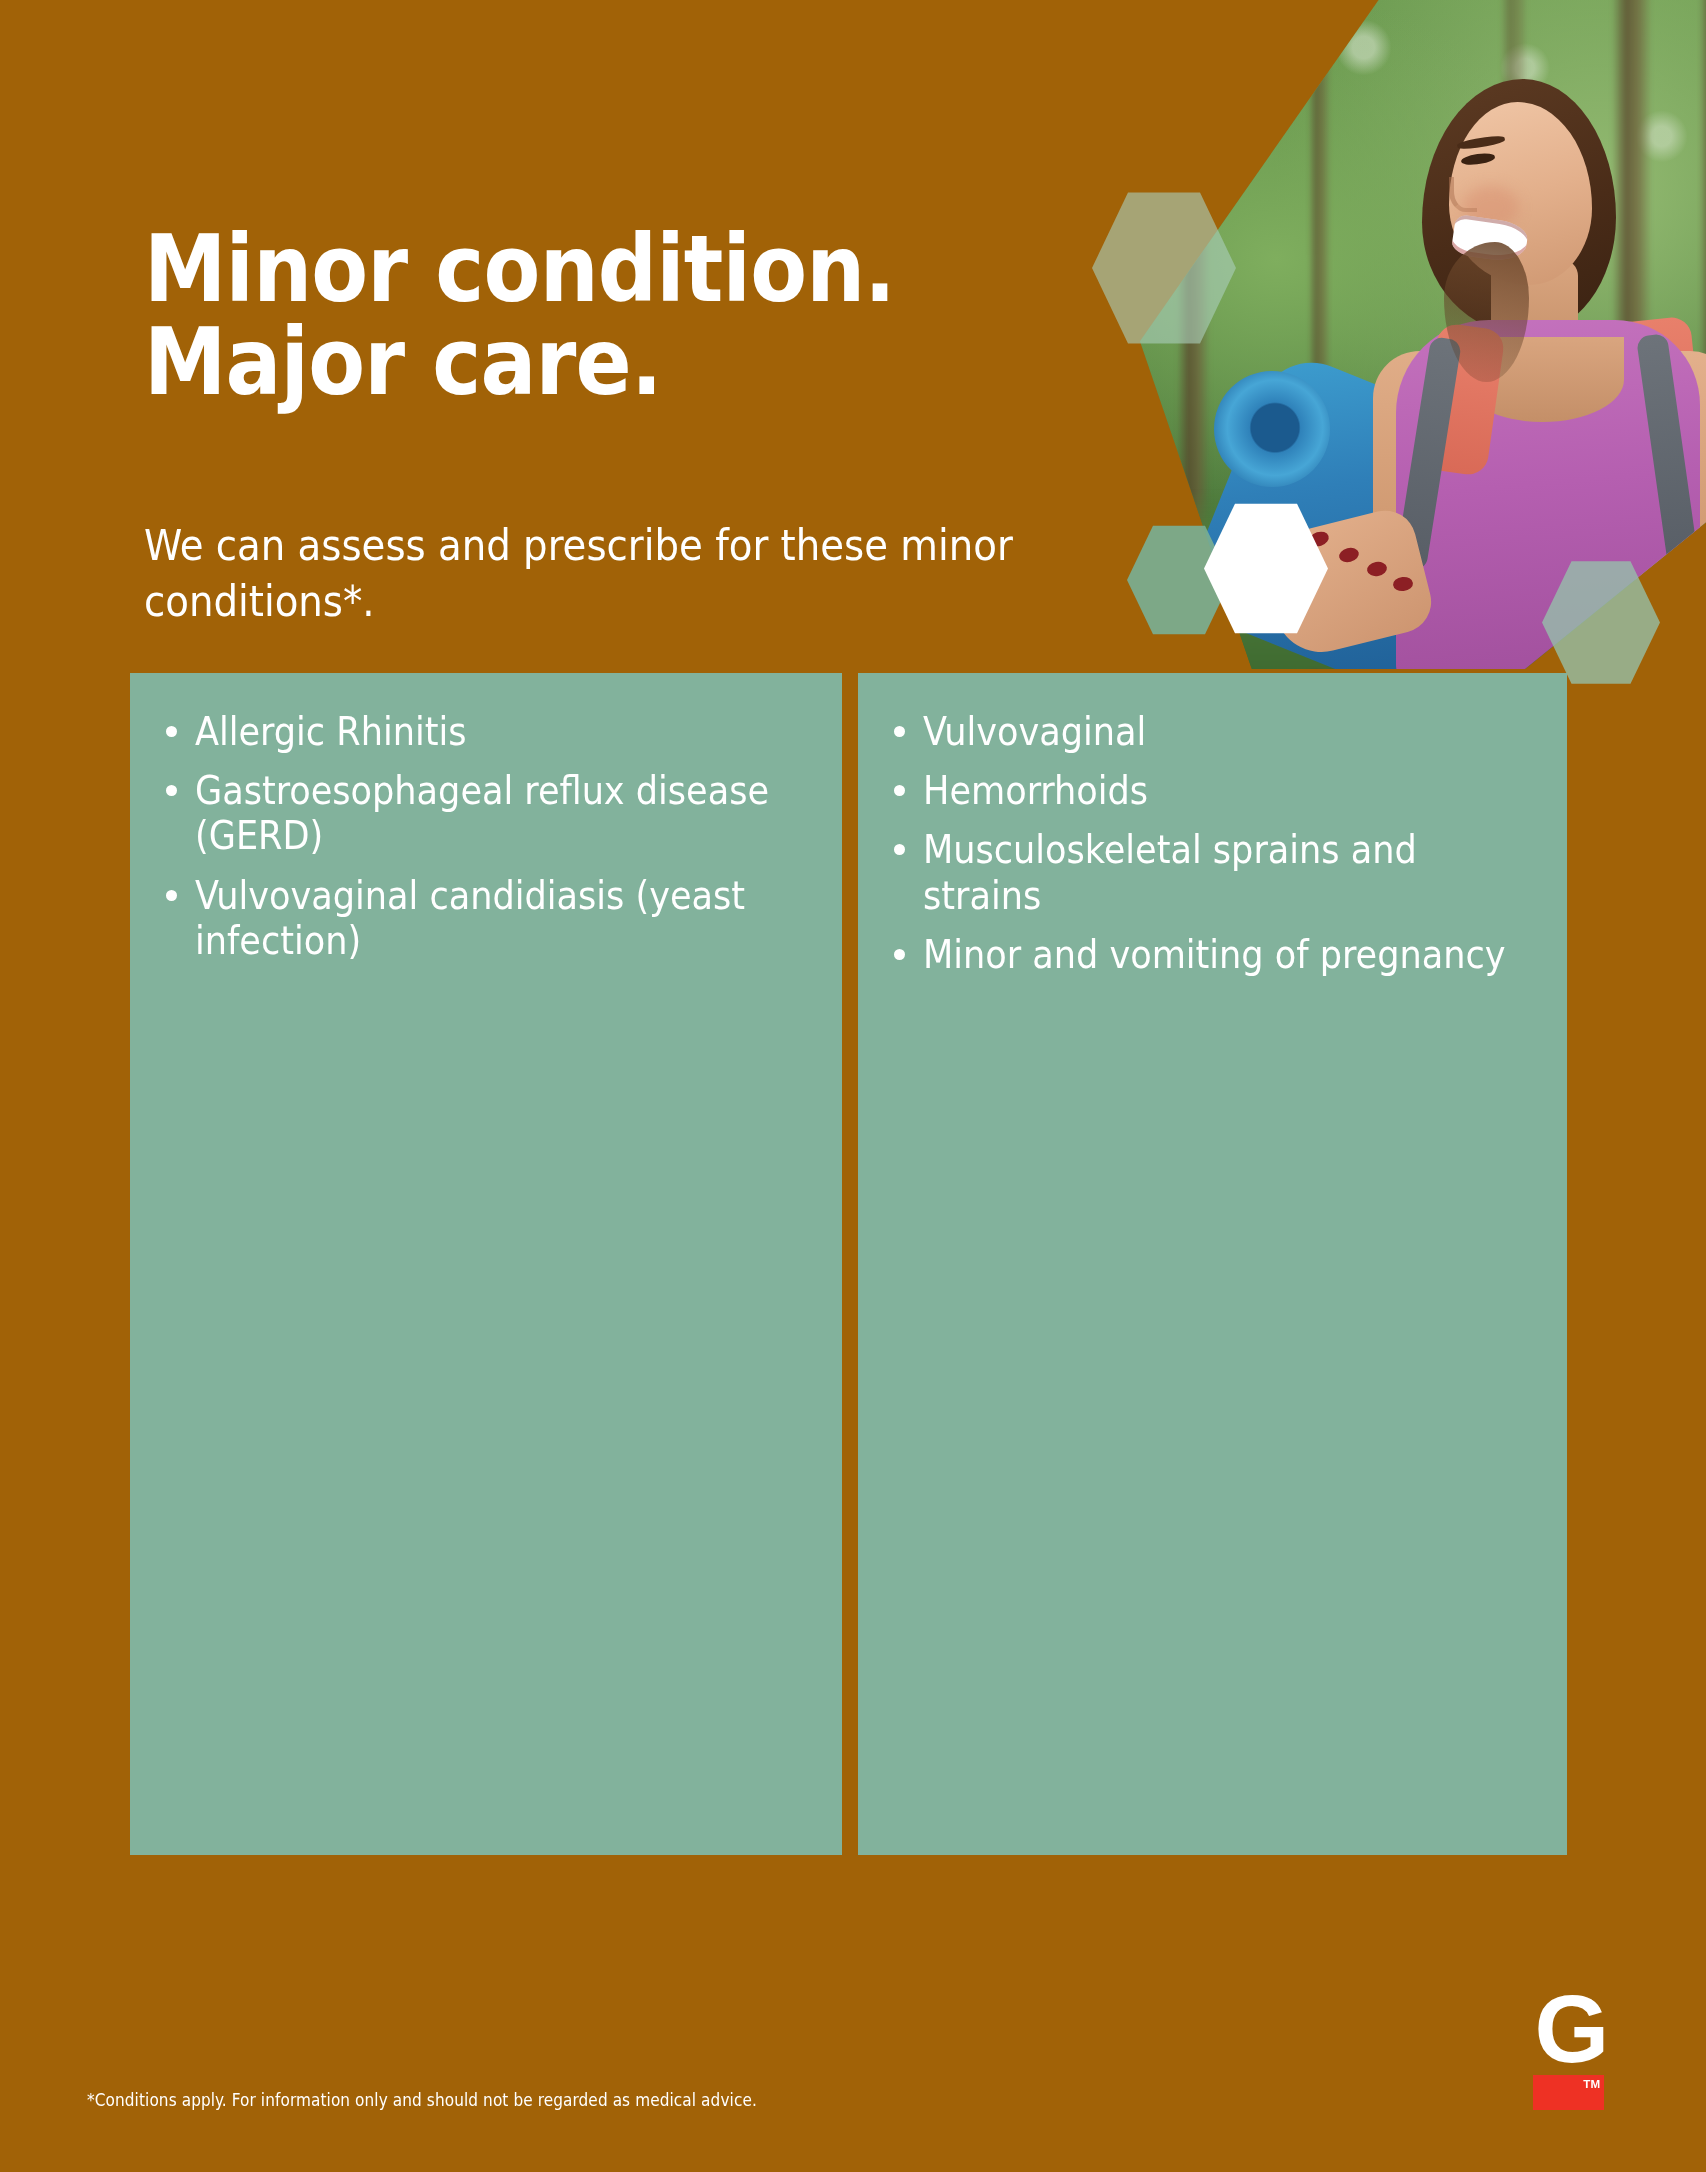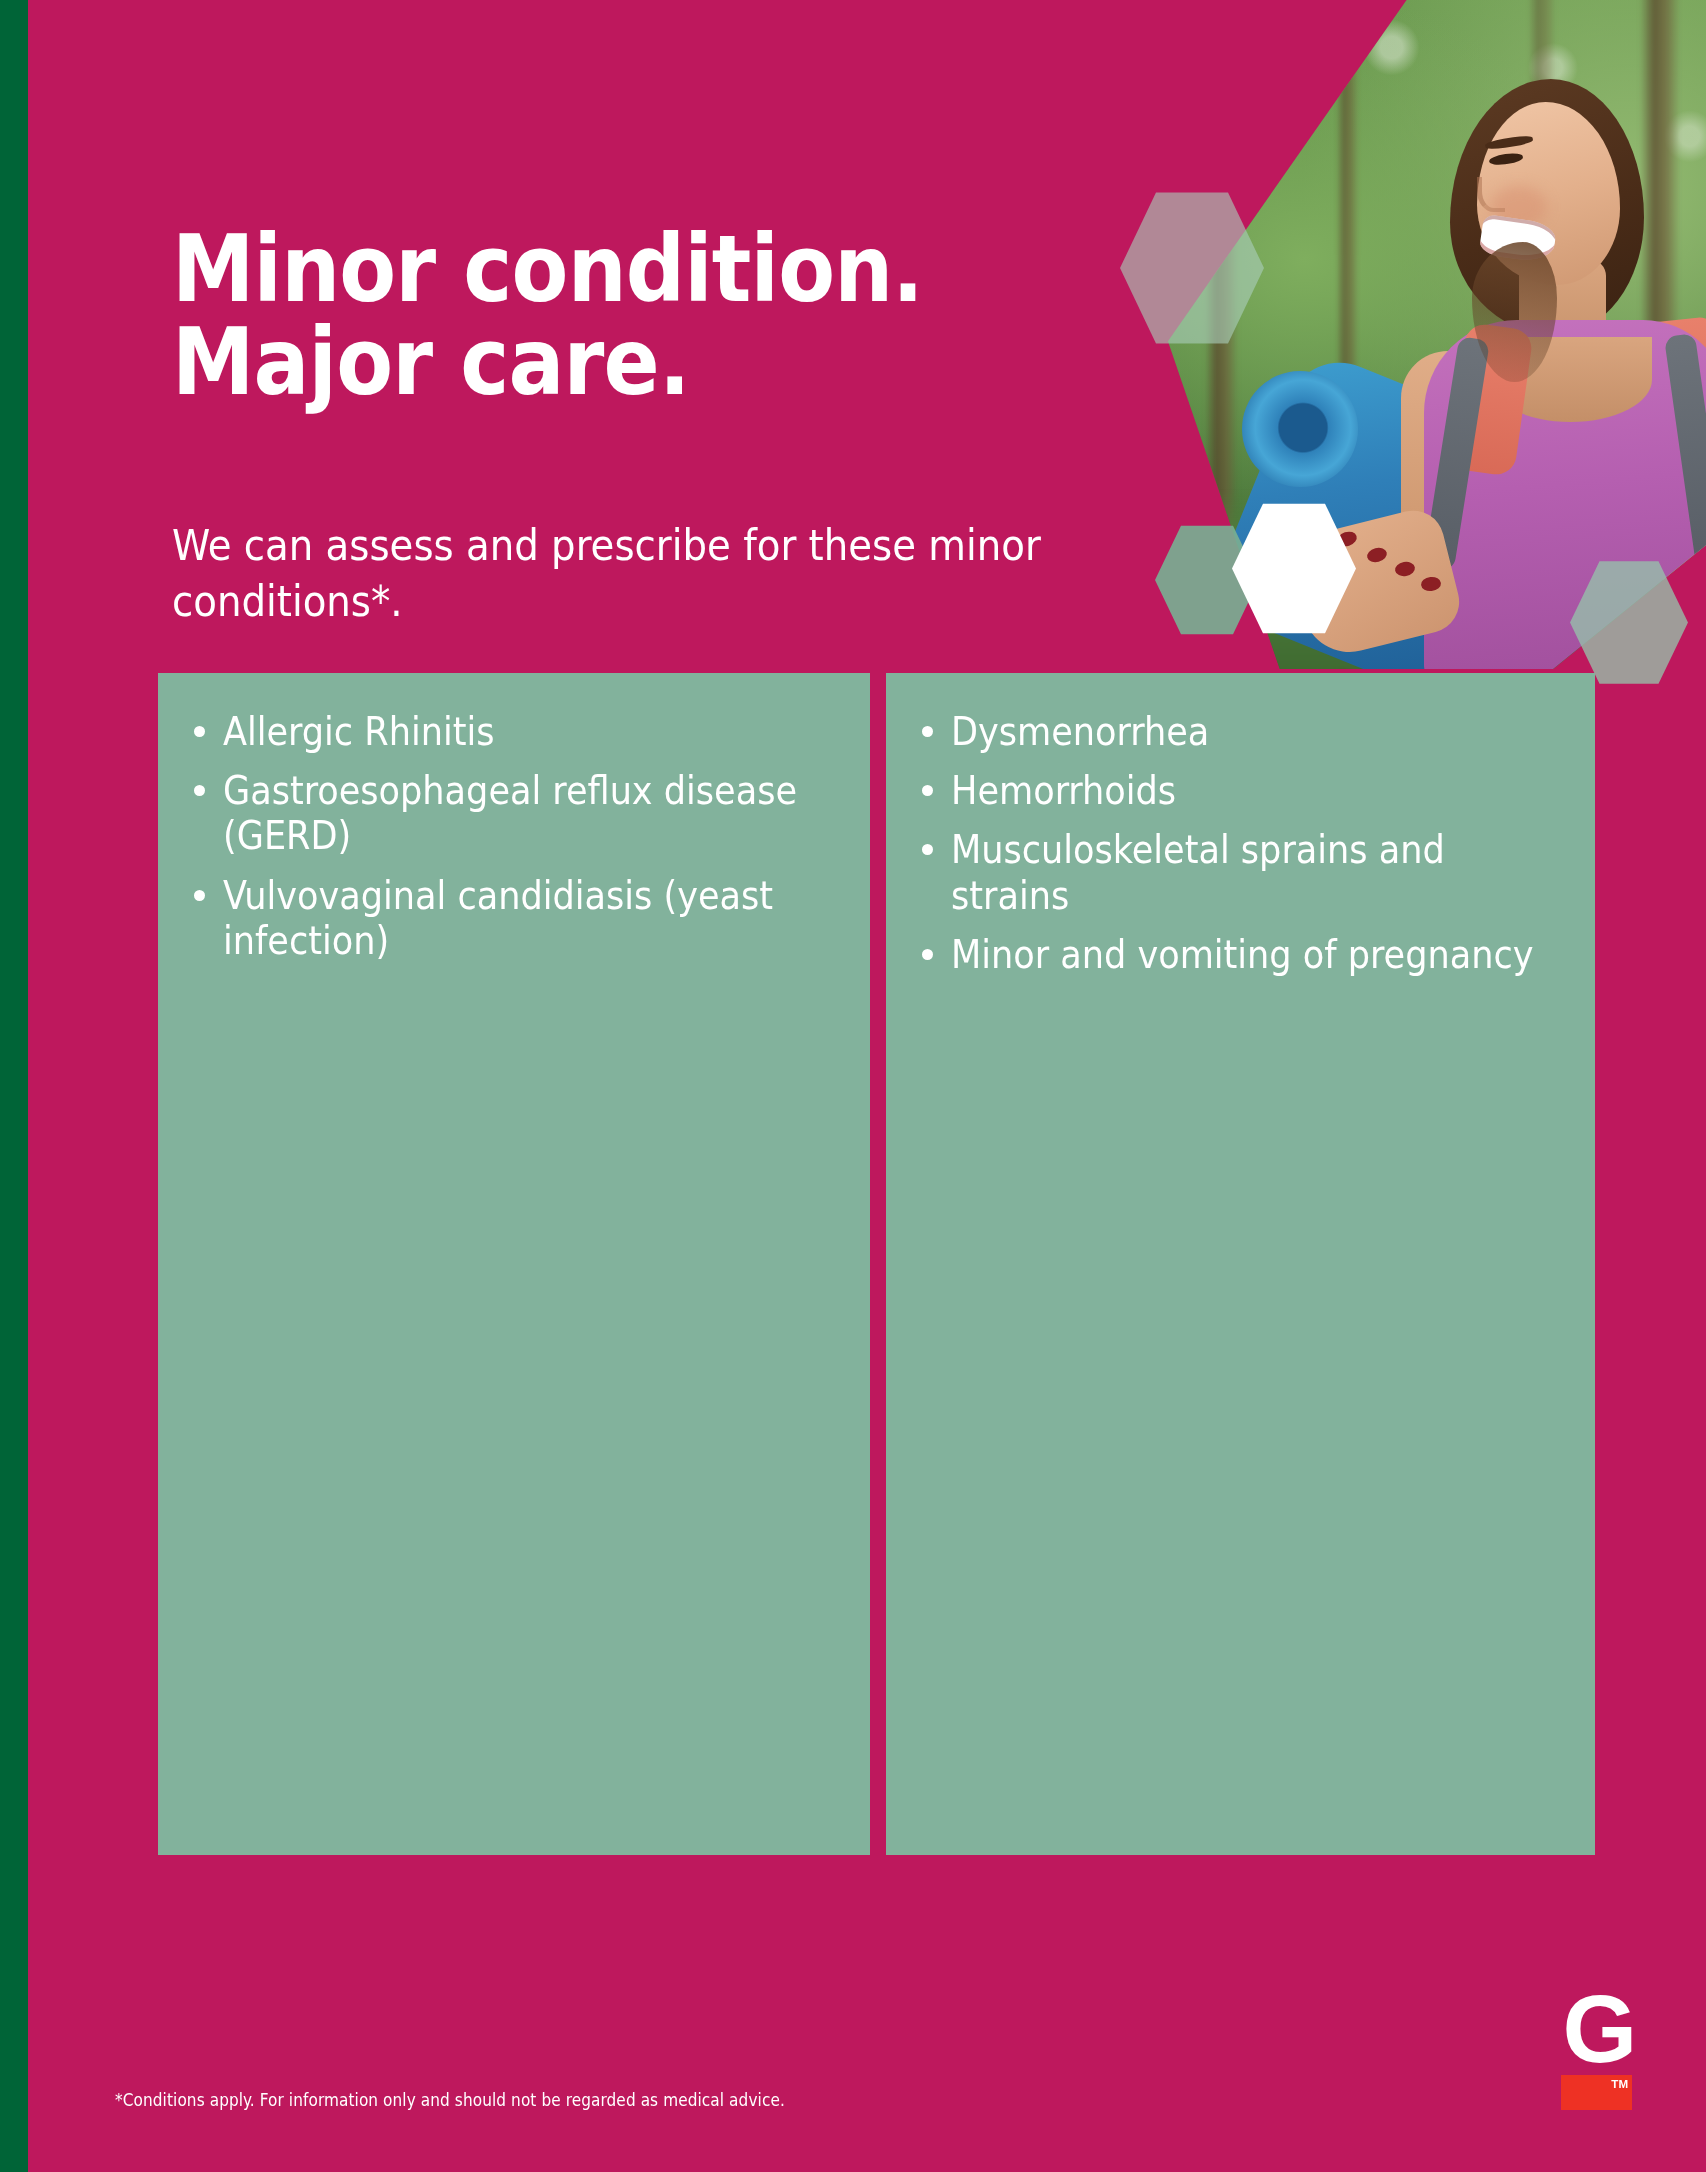--- a/index.html
+++ b/index.html
@@ -13,23 +13,22 @@
     background: #006437;
     font-family: "DejaVu Sans Condensed", "Liberation Sans Narrow", "Liberation Sans", sans-serif;
     overflow: hidden;
     position: relative;
   }
 
   
   .poster {
     position: absolute;
     inset: 0;
-    background: #be185d;
+    background: #a16207;
     overflow: hidden;
-    margin-left: 28px;
   }
 
   
   .hero {
     position: absolute;
     top: -14px;
     left: 1140px;
     width: 621px;
     height: 683px;
     overflow: hidden;
@@ -458,21 +457,21 @@
           <span class="bullet"></span>
           <span>Vulvovaginal candidiasis (yeast infection)</span>
         </li>
       </ul>
     </div>
 
     <div class="panel right">
       <ul class="cond-list">
         <li class="cond-item">
           <span class="bullet"></span>
-          <span>Dysmenorrhea</span>
+          <span>Vulvovaginal</span>
         </li>
         <li class="cond-item">
           <span class="bullet"></span>
           <span>Hemorrhoids</span>
         </li>
         <li class="cond-item">
           <span class="bullet"></span>
           <span>Musculoskeletal sprains and strains</span>
         </li>
         <li class="cond-item">

